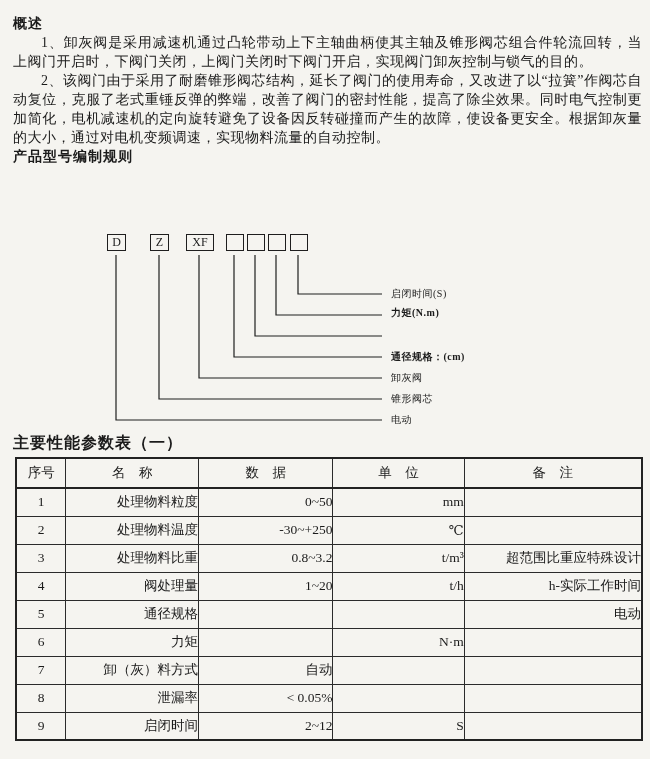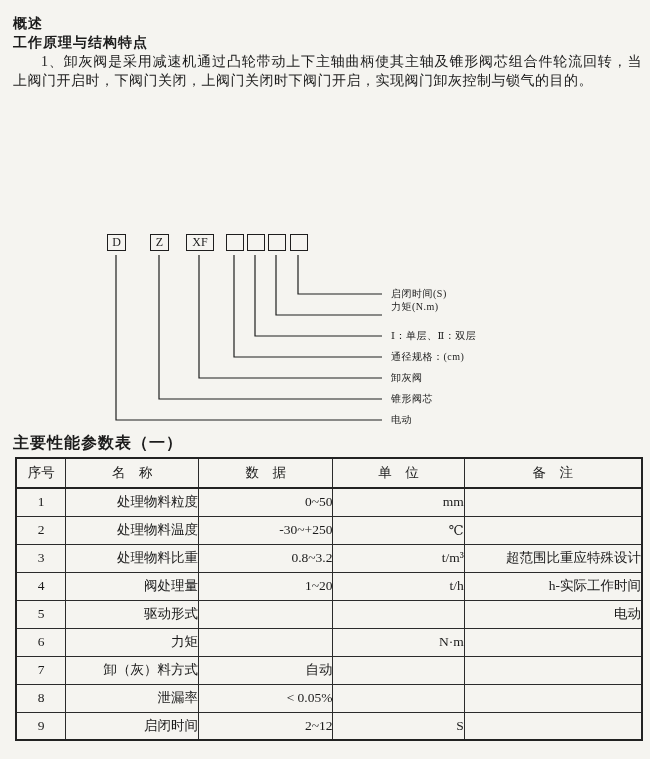--- a/index.html
+++ b/index.html
@@ -70,22 +70,23 @@
   col.w0 { width: 50px; } col.w1 { width: 133px; } col.w2 { width: 135px; }
   col.w3 { width: 132px; } col.w4 { width: 178px; }
 </style>
 </head>
 <body>
 
 <div class="page">
 
   <div class="text-col">
     <h3 class="sec-heading">概述</h3>
-    <h3 class="sec-heading">工作原理与结构特点</h3>
     <p class="para">1、卸灰阀是采用减速机通过凸轮带动上下主轴曲柄使其主轴及锥形阀芯组合件轮流回转，当上阀门开启时，下阀门关闭，上阀门关闭时下阀门开启，实现阀门卸灰控制与锁气的目的。</p>
+    <p class="para">2、该阀门由于采用了耐磨锥形阀芯结构，延长了阀门的使用寿命，又改进了以“拉簧”作阀芯自动复位，克服了老式重锤反弹的弊端，改善了阀门的密封性能，提高了除尘效果。同时电气控制更加简化，电机减速机的定向旋转避免了设备因反转碰撞而产生的故障，使设备更安全。根据卸灰量的大小，通过对电机变频调速，实现物料流量的自动控制。</p>
+    <h3 class="sec-heading">产品型号编制规则</h3>
   </div>
 
   <div class="diagram">
     <svg width="650" height="202" viewBox="0 0 650 202">
       <g fill="none" stroke="#1e1e1e" stroke-width="1.2">
         <polyline points="116,27 116,192 382,192"></polyline>
         <polyline points="159,27 159,171 382,171"></polyline>
         <polyline points="199,27 199,150 382,150"></polyline>
         <polyline points="234,27 234,129 382,129"></polyline>
         <polyline points="255,27 255,108 382,108"></polyline>
@@ -96,23 +97,22 @@
 
     <span class="code-box" style="left:107px;width:17px;">D</span>
     <span class="code-box" style="left:150px;width:17px;">Z</span>
     <span class="code-box" style="left:186px;width:26px;">XF</span>
     <span class="code-box" style="left:226px;width:16px;"></span>
     <span class="code-box" style="left:247px;width:16px;"></span>
     <span class="code-box" style="left:268px;width:16px;"></span>
     <span class="code-box" style="left:290px;width:16px;"></span>
 
     <div class="diagram-label" style="top:57px;">启闭时间(S)</div>
-    <div class="diagram-label" style="top:70px;">力矩(N.m)</div>
-    <div class="diagram-label" style="top:99px;">Ⅰ：单层、Ⅱ：双层</div>
-    <div class="diagram-label" style="top:120px;">通径规格：(cm)</div>
+    <div class="diagram-label" style="top:76px;font-weight:bold;">力矩(N.m)</div>
+    <div class="diagram-label" style="top:120px;font-weight:bold;">通径规格：(cm)</div>
     <div class="diagram-label" style="top:141px;">卸灰阀</div>
     <div class="diagram-label" style="top:162px;text-align:right;">锥形阀芯</div>
     <div class="diagram-label" style="top:183px;">电动</div>
   </div>
 
   <h3 class="table-title">主要性能参数表（一）</h3>
 
   <table class="params">
     <colgroup>
       <col class="w0">
@@ -154,21 +154,21 @@
       </tr>
       <tr>
         <td class="c-index">4</td>
         <td>阀处理量</td>
         <td>1~20</td>
         <td>t/h</td>
         <td class="c-remark">h-实际工作时间</td>
       </tr>
       <tr>
         <td class="c-index">5</td>
-        <td>驱动形式</td>
+        <td>通径规格</td>
         <td></td>
         <td></td>
         <td class="c-remark">电动</td>
       </tr>
       <tr>
         <td class="c-index">6</td>
         <td>力矩</td>
         <td></td>
         <td>N·m</td>
         <td class="c-remark"></td>

